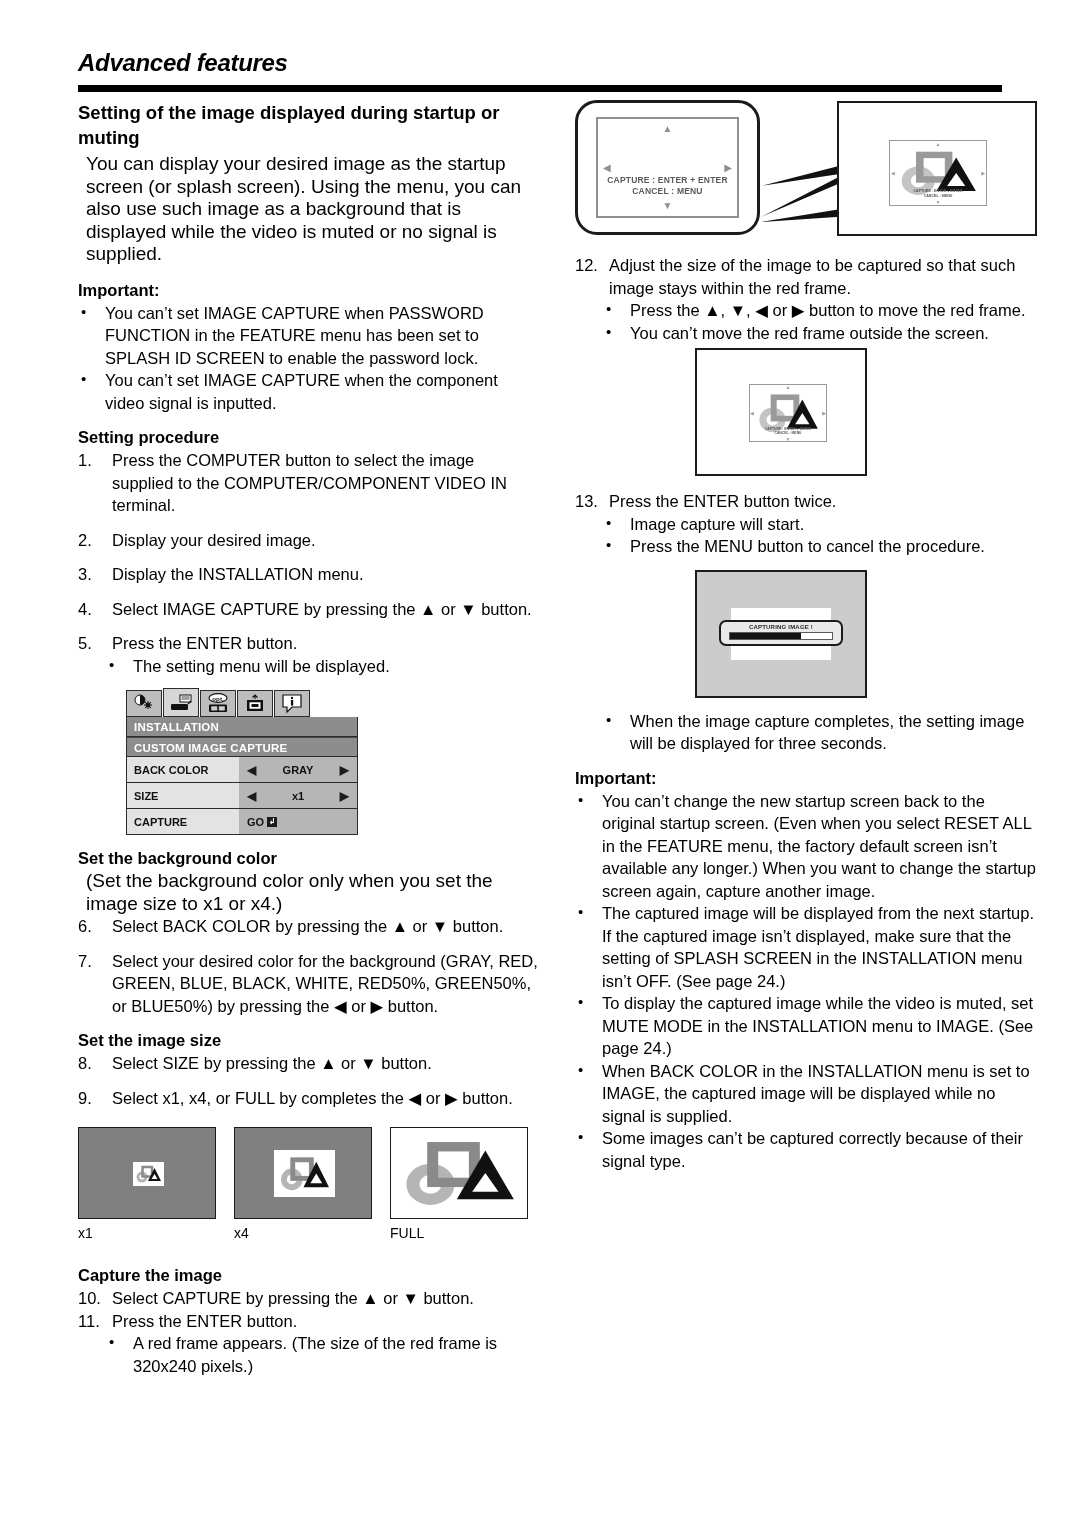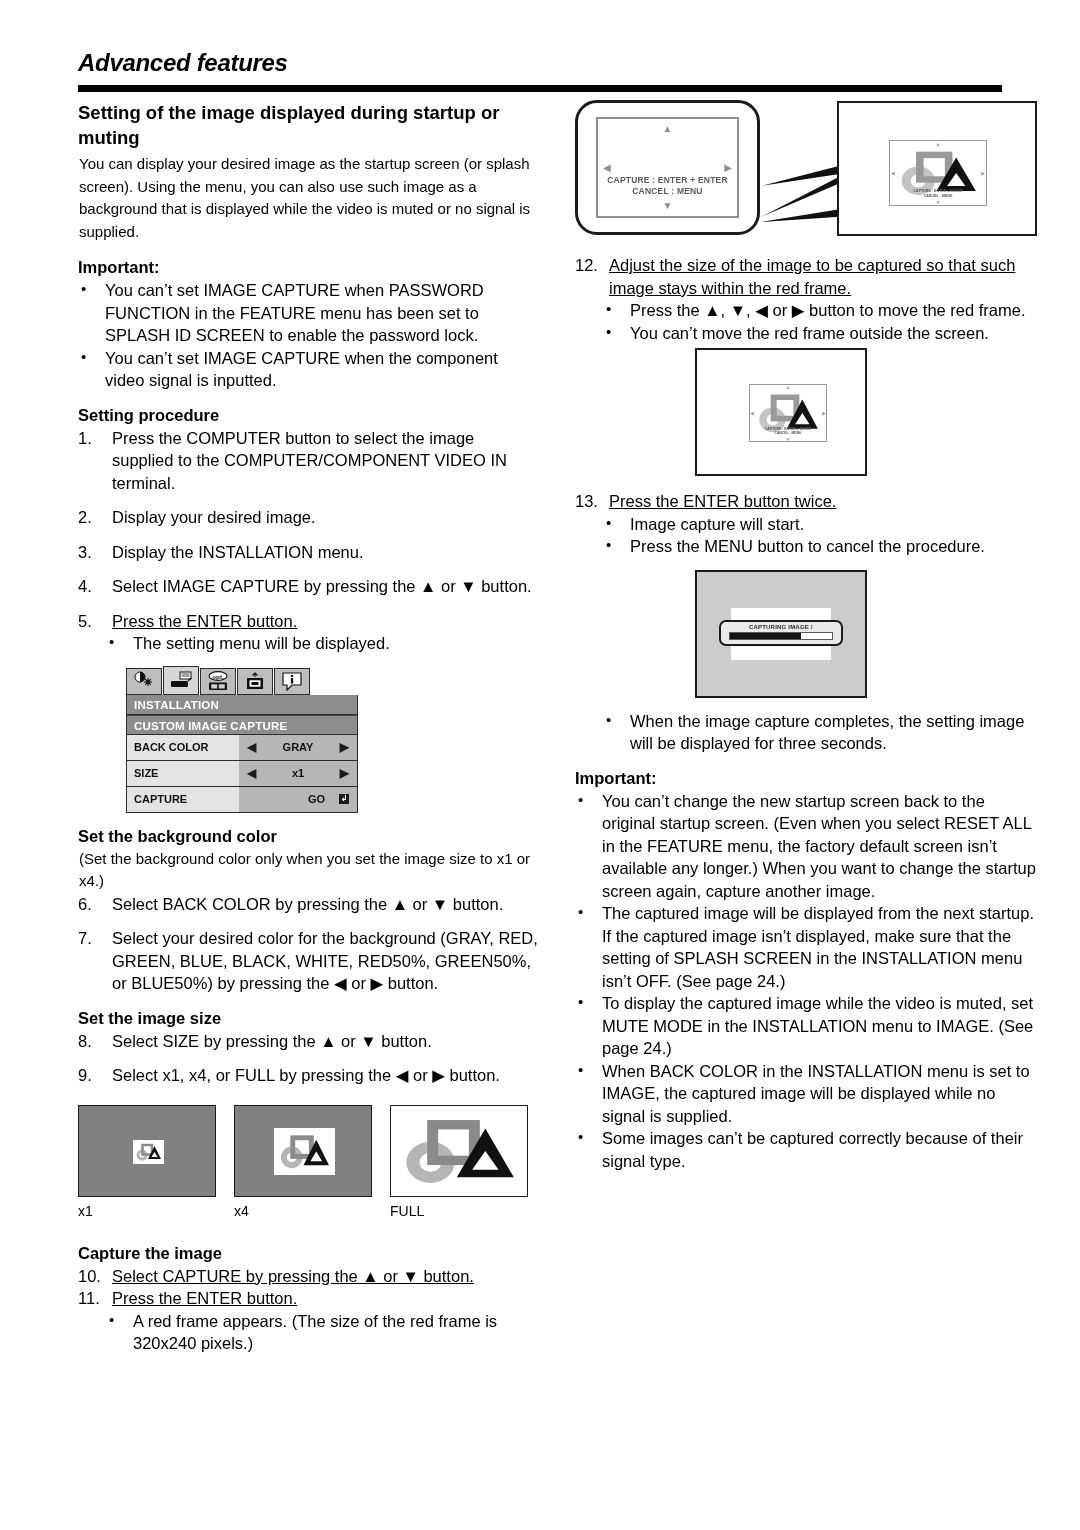--- a/index.html
+++ b/index.html
@@ -64,36 +64,36 @@
     line-height: 25px;
     margin: 0 0 3px 0;
   }
   h3.sub {
     font-size: 16.5px;
     font-weight: bold;
     line-height: 22px;
     margin: 12px 0 1px 0;
   }
   p.body {
-    font-size: 15px;
+    font-size: 19px;
     line-height: 22.5px;
-    margin: 0 0 0 1px;
+    margin: 0 0 0 8px;
   }
   p.body.gap { margin-bottom: 13px; }
 
   
   .numlist { margin: 0; padding: 0; list-style: none; }
   .numlist > li {
     position: relative;
     font-size: 16.5px;
     line-height: 22.5px;
     padding-left: 34px;
     margin-bottom: 12px;
   }
-  .numlist > li.tight { margin-bottom: 0px; text-decoration: underline; }
+  .numlist > li.tight { margin-bottom: 0px; }
   .numlist > li > .num {
     position: absolute;
     left: 0;
     top: 0;
     width: 34px;
     text-align: left;
   }
 
   
   .bullist { margin: 0; padding: 0; list-style: none; }
@@ -184,21 +184,21 @@
     align-items: center;
     justify-content: space-between;
     padding: 0 8px;
     box-sizing: border-box;
     font-size: 11px;
     font-weight: bold;
     color: #111;
   }
   .osd-value .tri { font-size: 12px; color: #1b1b1b; }
   .osd-value .vtext { flex: 1; text-align: center; }
-  .osd-value.centered { justify-content: flex-end; gap: 11px; }
+  .osd-value.centered { justify-content: flex-start; }
   .go-badge {
     display: inline-block;
     width: 10px; height: 10px;
     background: #1b1b1b;
     color: #fff;
     font-size: 8px;
     line-height: 10px;
     text-align: center;
     margin-left: 3px;
     vertical-align: -1px;
@@ -460,21 +460,21 @@
     <h3 class="sub">Set the background color</h3>
     <p class="body">(Set the background color only when you set the image size to x1 or x4.)</p>
     <ul class="numlist">
       <li><span class="num">6.</span><span>Select BACK COLOR by pressing the ▲ or ▼ button.</span></li>
       <li><span class="num">7.</span><span>Select your desired color for the background (GRAY, RED, GREEN, BLUE, BLACK, WHITE, RED50%, GREEN50%, or BLUE50%) by pressing the ◀ or ▶ button.</span></li>
     </ul>
 
     <h3 class="sub">Set the image size</h3>
     <ul class="numlist">
       <li><span class="num">8.</span><span>Select SIZE by pressing the ▲ or ▼ button.</span></li>
-      <li><span class="num">9.</span><span>Select x1, x4, or FULL by pressing the ◀ or ▶ button.</span></li>
+      <li><span class="num">9.</span><span>Select x1, x4, or FULL by completes the ◀ or ▶ button.</span></li>
     </ul>
 
     <div class="size-row">
 
       <div class="size-item">
         <div class="size-box gray">
           <div class="inner-white" style="left:54px; top:34px; width:31px; height:24px;">
             <svg width="31" height="24" viewBox="0 0 62 48">
               <path d="M18 30 m-11,0 a11,11 0 1,0 22,0 a11,11 0 1,0 -22,0 M18 30 m-5,0 a5,5 0 1,0 10,0 a5,5 0 1,0 -10,0" fill="#b5b5b5" fill-rule="evenodd"></path>
               <rect x="19" y="10" width="19" height="19" fill="none" stroke="#8a8a8a" stroke-width="5"></rect>

